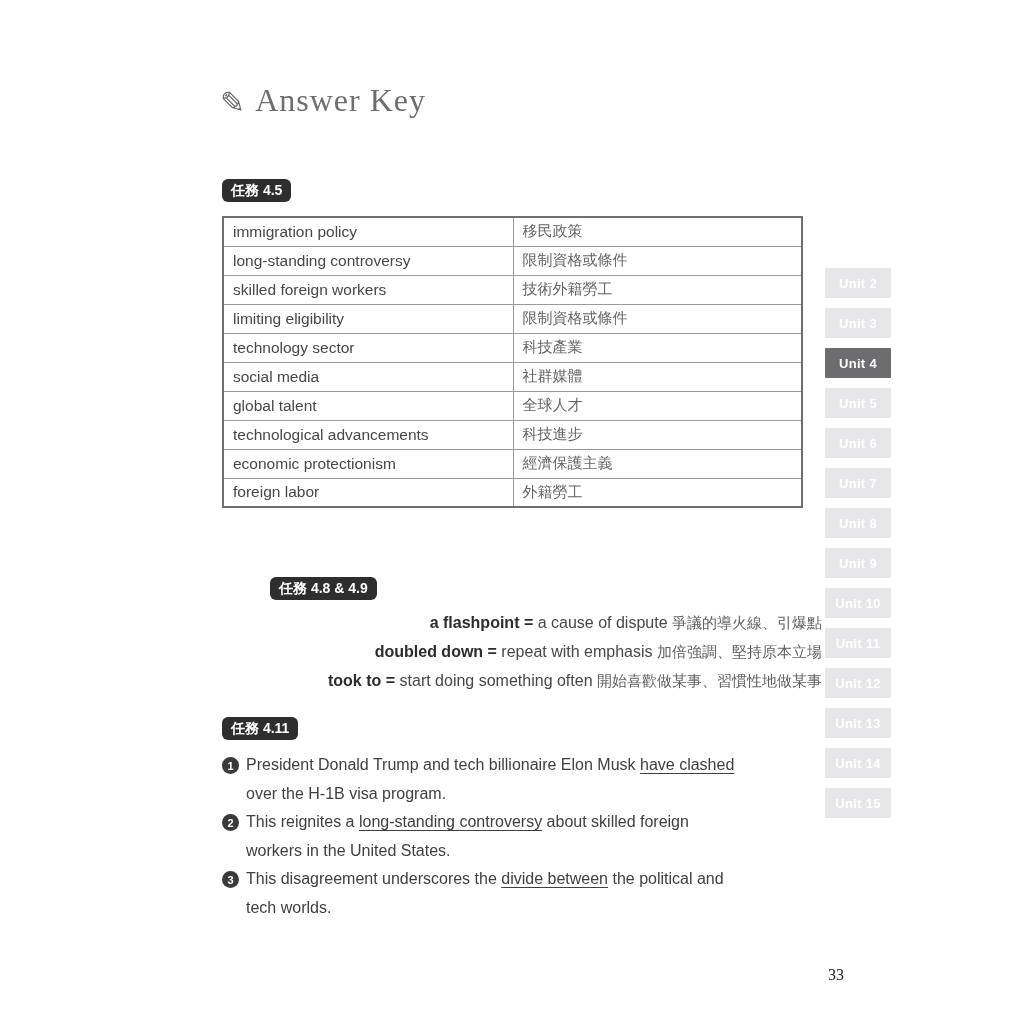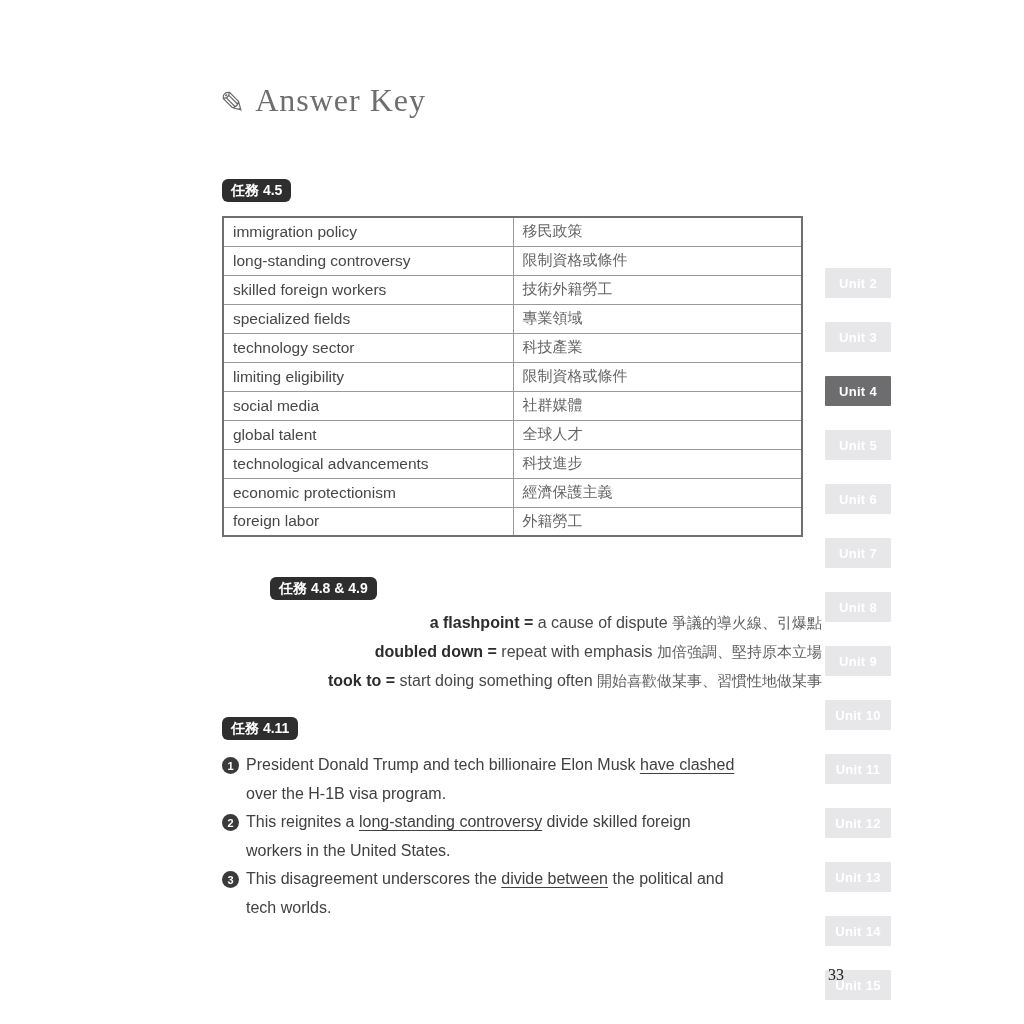--- a/index.html
+++ b/index.html
@@ -107,21 +107,21 @@
     color: #404040;
   }
   .sentence .sent-text .u {
     text-decoration: underline;
     text-underline-offset: 3px;
   }
 
   
   .unit-sidebar {
     position: absolute; left: 825px; top: 268px;
-    display: flex; flex-direction: column; gap: 24px; justify-content: flex-end;
+    display: flex; flex-direction: column; gap: 10px; justify-content: flex-end;
   }
   .unit-tab {
     width: 66px; height: 30px;
     background: var(--inactive-tab-bg, #e7e7ea);
     color: var(--tab-text, #ffffff);
     font-size: 13px; font-weight: bold;
     display: flex; align-items: center; justify-content: center;
     border-radius: 1px;
     letter-spacing: 0.3px;
   }
@@ -154,30 +154,26 @@
       </tr>
       <tr>
         <td class="en">long-standing controversy</td>
         <td class="zh">限制資格或條件</td>
       </tr>
       <tr>
         <td class="en">skilled foreign workers</td>
         <td class="zh">技術外籍勞工</td>
       </tr>
       <tr>
-        <td class="en">specialized fields</td>
-        <td class="zh">專業領域</td>
+        <td class="en">limiting eligibility</td>
+        <td class="zh">限制資格或條件</td>
       </tr>
       <tr>
         <td class="en">technology sector</td>
         <td class="zh">科技產業</td>
-      </tr>
-      <tr>
-        <td class="en">limiting eligibility</td>
-        <td class="zh">限制資格或條件</td>
       </tr>
       <tr>
         <td class="en">social media</td>
         <td class="zh">社群媒體</td>
       </tr>
       <tr>
         <td class="en">global talent</td>
         <td class="zh">全球人才</td>
       </tr>
       <tr>
@@ -205,21 +201,21 @@
 
 <div class="task-badge" id="badge-411">任務 4.11</div>
 
 <div class="sentences">
     <div class="sentence">
       <span class="num-circle">1</span>
       <div class="sent-text"><span>President Donald Trump and tech billionaire Elon Musk </span><span class="u">have clashed</span><br><span>over the H-1B visa program.</span></div>
     </div>
     <div class="sentence">
       <span class="num-circle">2</span>
-      <div class="sent-text"><span>This reignites a </span><span class="u">long-standing controversy</span><span> divide skilled foreign</span><br><span>workers in the United States.</span></div>
+      <div class="sent-text"><span>This reignites a </span><span class="u">long-standing controversy</span><span> about skilled foreign</span><br><span>workers in the United States.</span></div>
     </div>
     <div class="sentence">
       <span class="num-circle">3</span>
       <div class="sent-text"><span>This disagreement underscores the </span><span class="u">divide between</span><span> the political and</span><br><span>tech worlds.</span></div>
     </div>
   </div>
 
 <div class="unit-sidebar">
     <div class="unit-tab">Unit 2</div>
     <div class="unit-tab">Unit 3</div>

